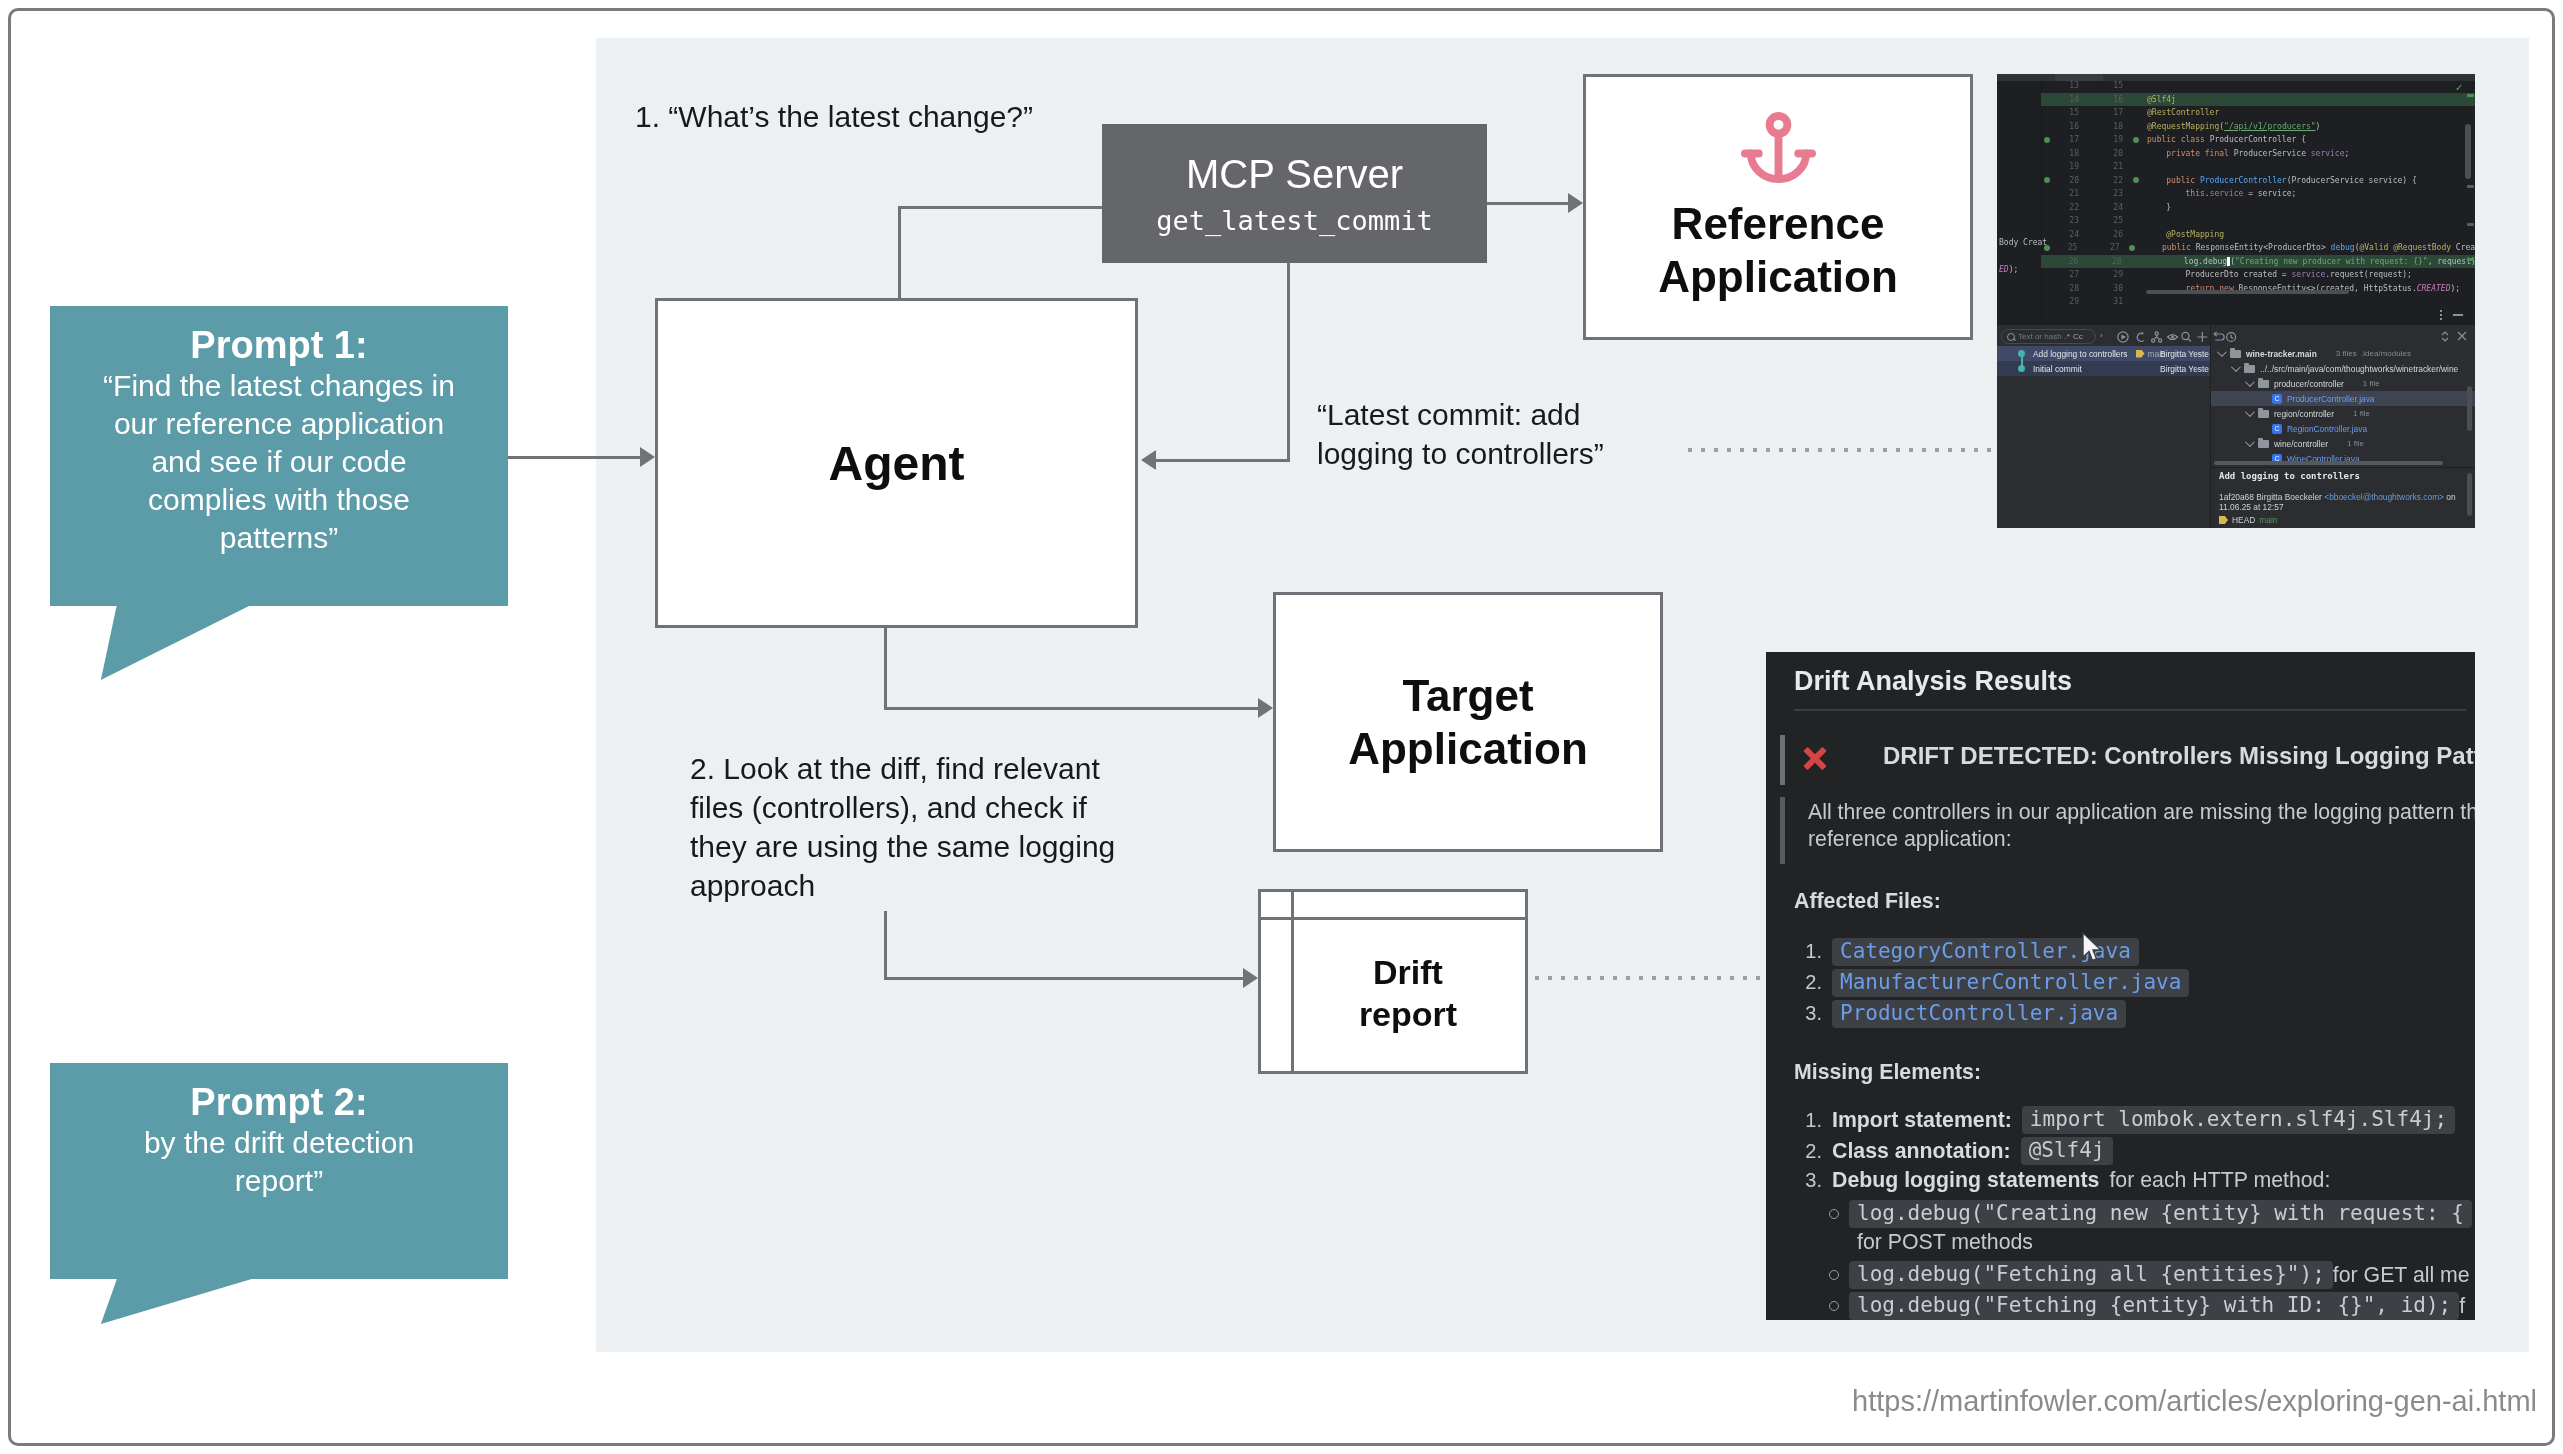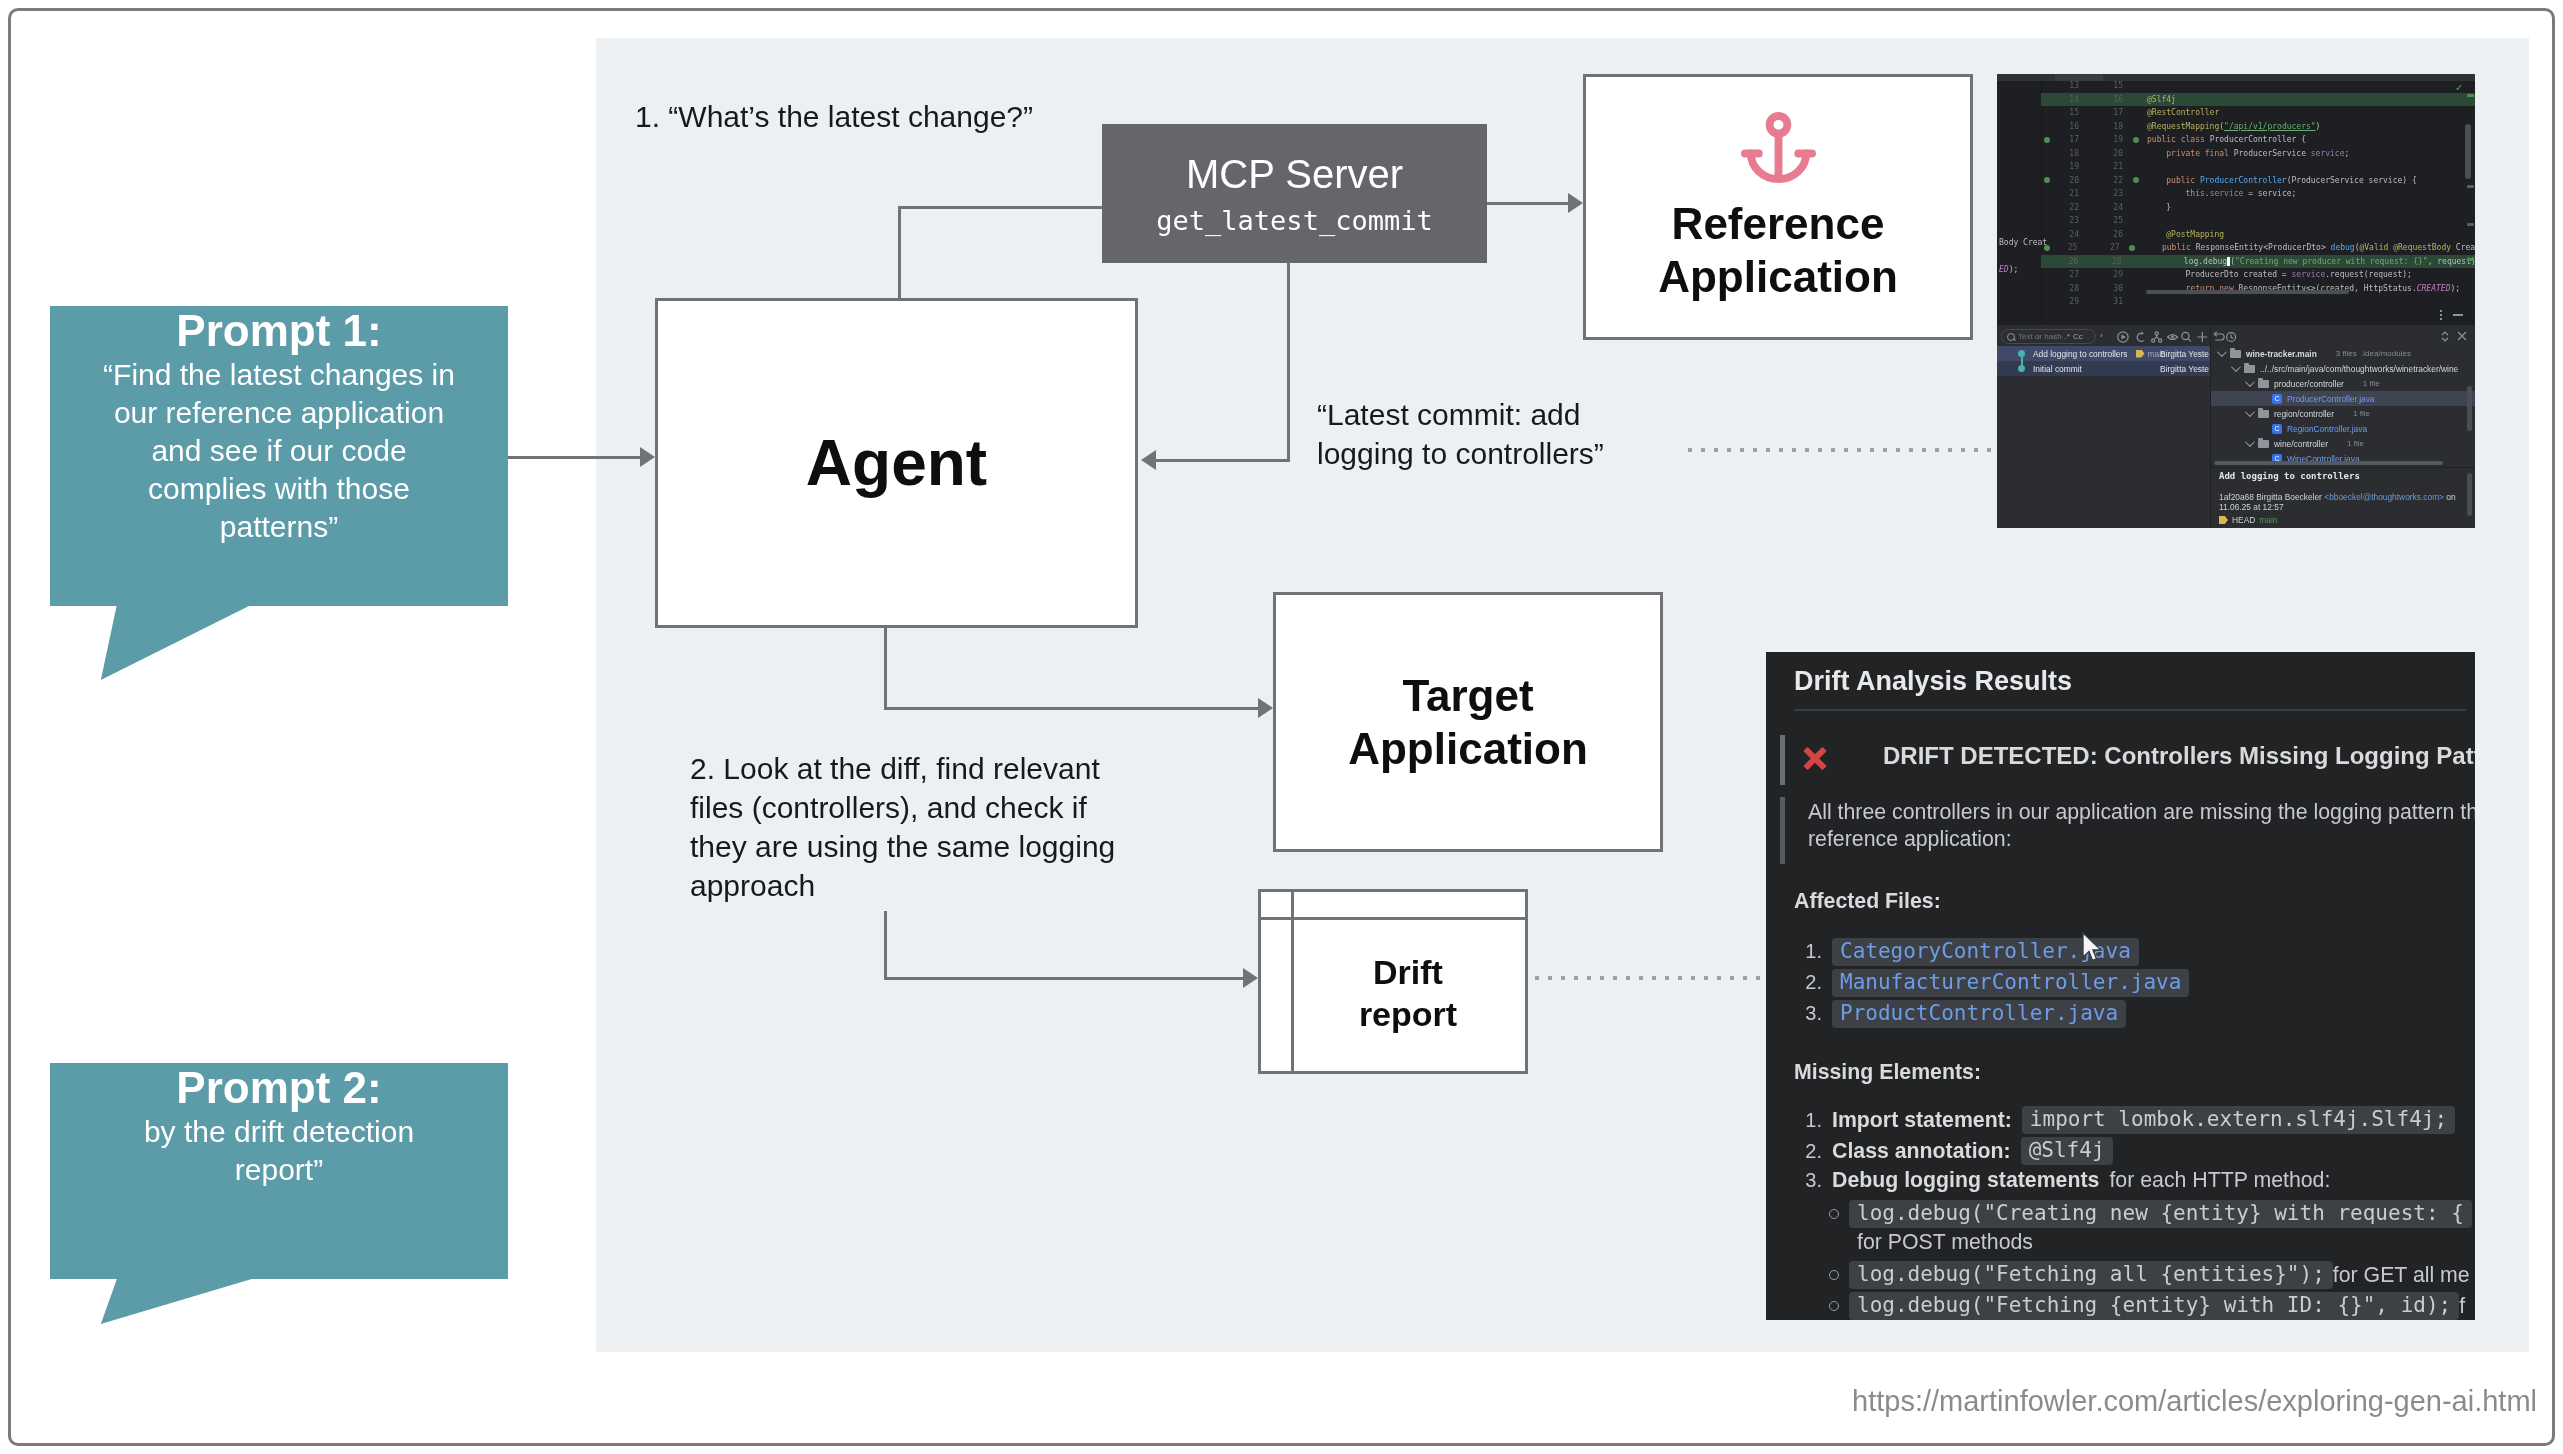--- a/index.html
+++ b/index.html
@@ -3,21 +3,21 @@
 <meta charset="utf-8">
 <style>
   html,body{margin:0;padding:0;background:#fff;}
   #canvas{position:relative;width:2563px;height:1454px;background:#fff;font-family:"Liberation Sans",sans-serif;overflow:hidden;}
   .abs{position:absolute;}
   
   .frame{left:8px;top:8px;width:2541px;height:1432px;border:3px solid #797c7e;border-radius:10px;}
   .panel{left:596px;top:38px;width:1933px;height:1314px;background:#edf0f3;}
   
   .bubble{background:#5c9ba8;color:#fff;text-align:center;}
-  .bubble .bh{font-size:44px;font-weight:bold;}
+  .bubble .bh{font-size:38px;font-weight:bold;margin-top:18px;}
   .bubble .bl{font-size:30px;line-height:38px;}
   .tail{background:#5c9ba8;clip-path:polygon(16% 0,100% 0,6% 100%);}
   
   .dbox{background:#fff;border:3px solid #6f7377;box-sizing:border-box;display:flex;flex-direction:column;align-items:center;justify-content:center;text-align:center;}
   .line{background:#6f7377;}
   .ah-r{width:0;height:0;border-top:10px solid transparent;border-bottom:10px solid transparent;border-left:15px solid #6f7377;}
   .ah-l{width:0;height:0;border-top:10px solid transparent;border-bottom:10px solid transparent;border-right:15px solid #6f7377;}
   .dotted{height:4px;background:repeating-linear-gradient(90deg,#9aa0a5 0 4px,transparent 4px 13px);}
   .note{font-size:30px;color:#17191b;line-height:39px;}
   .mcp{background:#656669;color:#fff;display:flex;flex-direction:column;align-items:center;justify-content:center;}
@@ -137,21 +137,21 @@
   <div class="abs line" style="left:1154px;top:459px;width:136px;height:3px;"></div>
   <div class="abs ah-l" style="left:1141px;top:450px;"></div>
 
   <div class="abs note" style="left:1317px;top:395px;">
     <div>“Latest commit: add</div>
     <div>logging to controllers”</div>
   </div>
   <div class="abs dotted" style="left:1688px;top:448px;width:308px;"></div>
 
   <div class="abs dbox" style="left:655px;top:298px;width:483px;height:330px;">
-    <div class="bigname" style="font-size:64px;">Agent</div>
+    <div class="bigname" style="font-size:48px;">Agent</div>
   </div>
 
   <div class="abs dbox" style="left:1583px;top:74px;width:390px;height:266px;">
     <svg width="75" height="79" viewBox="0 0 76 80" style="margin-bottom:6px;">
       <g fill="none" stroke="#e87b90" stroke-width="8" stroke-linecap="round">
         <circle cx="38" cy="13" r="9"></circle>
         <line x1="38" y1="22" x2="38" y2="64"></line>
         <path d="M10 42 a28 26 0 0 0 56 0"></path>
         <line x1="4" y1="42" x2="18" y2="42"></line>
         <line x1="58" y1="42" x2="72" y2="42"></line>

